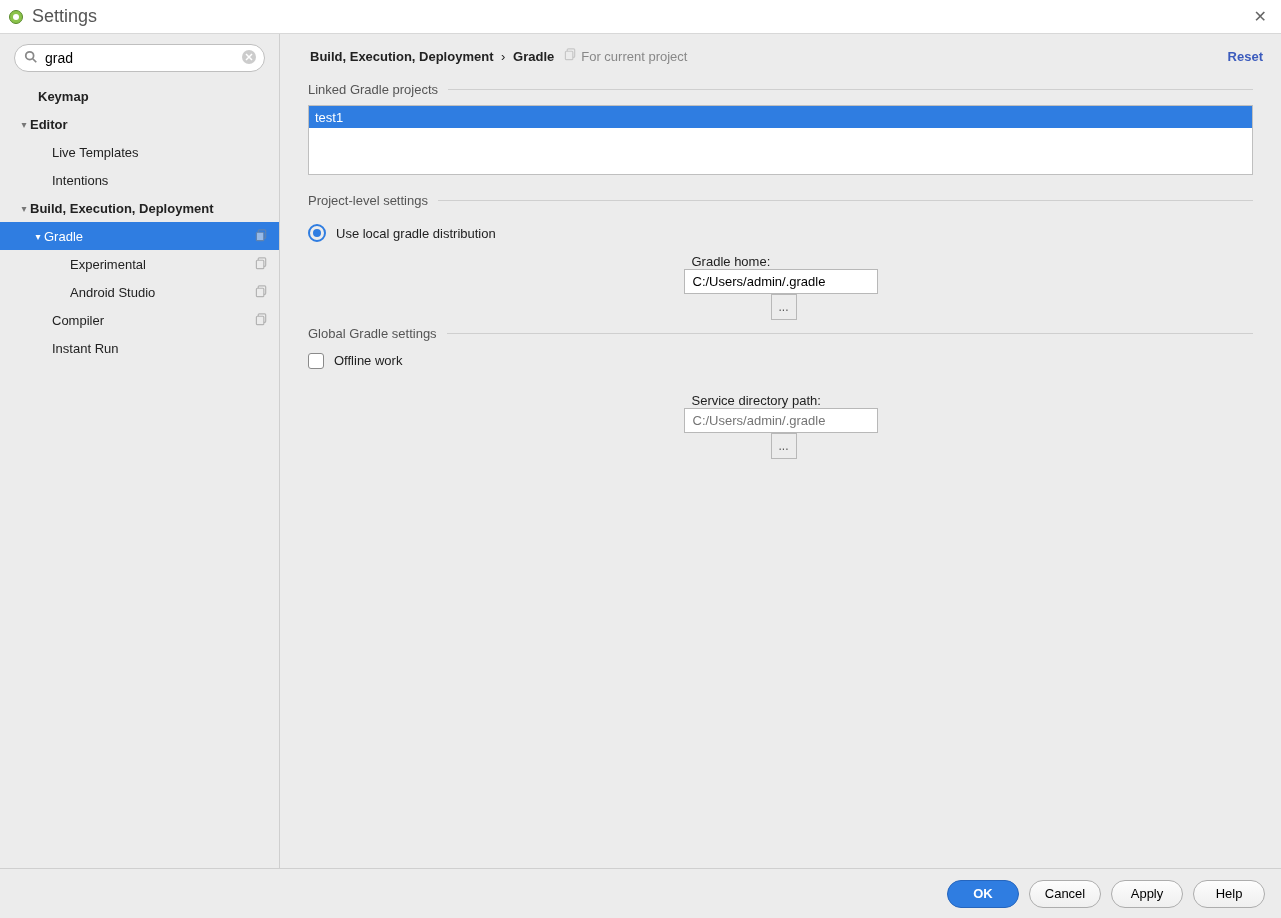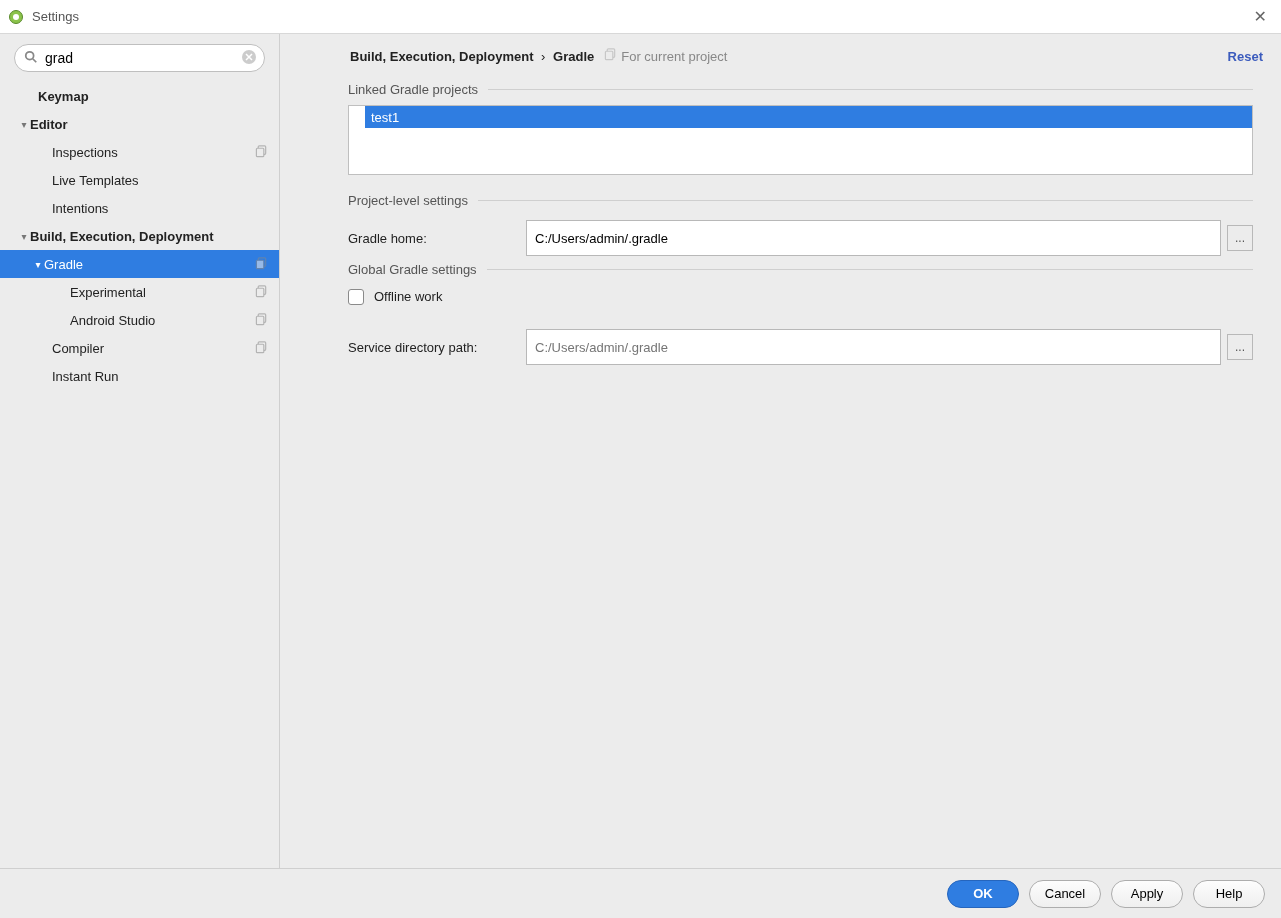--- a/index.html
+++ b/index.html
@@ -1,25 +1,25 @@
 <!DOCTYPE html>
 <html><head>
 <meta charset="utf-8">
 <style>
   * { box-sizing: border-box; margin: 0; padding: 0; }
   html, body { width: 1281px; height: 918px; font-family: "Segoe UI", Tahoma, sans-serif; font-size: 13px; color: #222; background: #fff; overflow: hidden; }
 
   
   .titlebar { height: 34px; display: flex; align-items: center; padding: 0 8px; border-bottom: 1px solid #d8d8d8; }
   .titlebar .app-icon { width: 16px; height: 16px; margin-right: 8px; }
-  .titlebar .title { color: #555; font-size: 13px; flex: 1; }
+  .titlebar .title { color: #555; font-size: 18px; flex: 1; }
   .titlebar .close-x { color: #666; font-size: 16px; padding: 0 6px; cursor: default; }
 
   
-  .body { display: flex; height: calc(100% - 34px - 50px); background: #ececec; gap: 40px; }
+  .body { display: flex; height: calc(100% - 34px - 50px); background: #ececec; }
 
   
   .sidebar { width: 280px; border-right: 1px solid #cfcfcf; background: #ececec; padding-top: 10px; }
   .search-wrap { margin: 0 14px 10px 14px; position: relative; }
   .search-input { width: 100%; height: 28px; border: 1px solid #bfbfbf; border-radius: 14px; padding: 0 30px 0 30px; font-size: 14px; outline: none; background: #fff; }
   .search-icon { position: absolute; left: 10px; top: 6px; width: 14px; height: 14px; color: #777; }
   .clear-icon { position: absolute; right: 8px; top: 5px; width: 16px; height: 16px; color: #999; }
 
   .tree { list-style: none; }
   .tree-row { display: flex; align-items: center; height: 28px; position: relative; cursor: default; }
@@ -43,33 +43,33 @@
   .scope-icon { margin: 0 4px 0 10px; opacity: 0.55; }
   .scope-text { color: #888; }
   .reset-link { margin-left: auto; color: #3b5bbd; font-weight: 600; cursor: default; }
 
   
   .section-label { color: #555; font-size: 13px; }
   .section-rule { flex: 1; height: 1px; background: #cfcfcf; margin-left: 10px; }
   .section-head { display: flex; align-items: center; margin: 4px 10px 8px 10px; }
 
   .projects-list { margin: 0 10px 14px 10px; border: 1px solid #bfbfbf; background: #fff; height: 70px; }
-  .project-item { height: 22px; padding: 2px 6px; display: flex; align-items: center; margin-left: 16px; }
+  .project-item { height: 22px; padding: 2px 6px; display: flex; align-items: center; }
   .project-item.selected-item { background: #2f7de1; color: #fff; }
 
   .form-area { padding: 0 10px; }
   .radio-row { display: flex; align-items: center; height: 34px; margin-bottom: 4px; }
   .radio-outer { width: 18px; height: 18px; border: 2px solid #8a8a8a; border-radius: 50%; margin-right: 10px; display: inline-flex; align-items: center; justify-content: center; }
   .radio-outer.checked { border-color: #2f7de1; }
   .radio-inner { width: 8px; height: 8px; background: #2f7de1; border-radius: 50%; display: none; }
   .radio-outer.checked .radio-inner { display: block; }
 
-  .field-row { display: flex; align-items: center; margin: 4px 0 10px 0; }
+  .field-row { display: flex; align-items: center; margin: 4px 0 10px 0; flex-direction: column; }
   .field-label { width: 178px; }
-  .text-input { flex: 1; height: 26px; border: 1px solid #b8b8b8; padding: 17px 8px; font-size: 13px; background: #fff; }
+  .text-input { flex: 1; height: 26px; border: 1px solid #b8b8b8; padding: 4px 8px; font-size: 13px; background: #fff; }
   .text-input.muted { color: #999; }
   .browse-btn { width: 26px; height: 26px; border: 1px solid #b8b8b8; background: #ececec; margin-left: 6px; display: inline-flex; align-items: center; justify-content: center; color: #555; font-size: 12px; cursor: default; }
 
   .checkbox-row { display: flex; height: 34px; margin: 4px 0 6px 0; }
   .checkbox-box { width: 16px; height: 16px; border: 1px solid #8a8a8a; border-radius: 3px; margin-right: 10px; background: #fff; }
 
   
   .footer { height: 50px; background: #ececec; border-top: 1px solid #cfcfcf; display: flex; align-items: center; justify-content: flex-end; padding: 0 16px; gap: 10px; }
   .btn { height: 28px; min-width: 72px; padding: 0 14px; border: 1px solid #adadad; background: linear-gradient(#fdfdfd,#efefef); border-radius: 14px; font-size: 13px; cursor: default; display: inline-flex; align-items: center; justify-content: center; }
   .btn.primary { background: #2f7de1; border-color: #2565bd; color: #fff; font-weight: 600; }
@@ -109,27 +109,20 @@
 
     <ul class="tree" id="tree">
         <li class="tree-row indent-0 bold">
           <span class="label">Keymap</span>
         </li>
         <li class="tree-row indent-0 has-arrow bold">
           <span class="arrow">▾</span>
           <span class="label">Editor</span>
         </li>
         <li class="tree-row indent-1">
-          <span class="label">Inspections</span>
-          <span class="copy-icon"><svg viewBox="0 0 14 14" width="13" height="13" fill="none" stroke="#888" stroke-width="1.3">
-              <rect x="3.5" y="1" width="8" height="9" rx="1"></rect>
-              <rect x="1.5" y="3.5" width="8" height="9" rx="1" fill="#ececec"></rect>
-            </svg></span>
-        </li>
-        <li class="tree-row indent-1">
           <span class="label">Live Templates</span>
         </li>
         <li class="tree-row indent-1">
           <span class="label">Intentions</span>
         </li>
         <li class="tree-row indent-0 has-arrow bold">
           <span class="arrow">▾</span>
           <span class="label">Build, Execution, Deployment</span>
         </li>
         <li class="tree-row indent-1 has-arrow selected">
@@ -192,20 +185,26 @@
     <div class="projects-list" id="projects-list">
         <div class="project-item selected-item">test1</div>
       </div>
 
     <div class="section-head">
       <span class="section-label">Project-level settings</span>
       <span class="section-rule"></span>
     </div>
 
     <div class="form-area">
+      <div class="radio-row">
+        <span class="radio-outer checked">
+            <span class="radio-inner"></span>
+          </span>
+        <span>Use local gradle distribution</span>
+      </div>
 
       <div class="field-row">
         <span class="field-label">Gradle home:</span>
         <input class="text-input" type="text" value="C:/Users/admin/.gradle" style="">
         <span class="browse-btn">...</span>
       </div>
     </div>
 
     <div class="section-head" style="margin-top:-4px;">
       <span class="section-label">Global Gradle settings</span>

